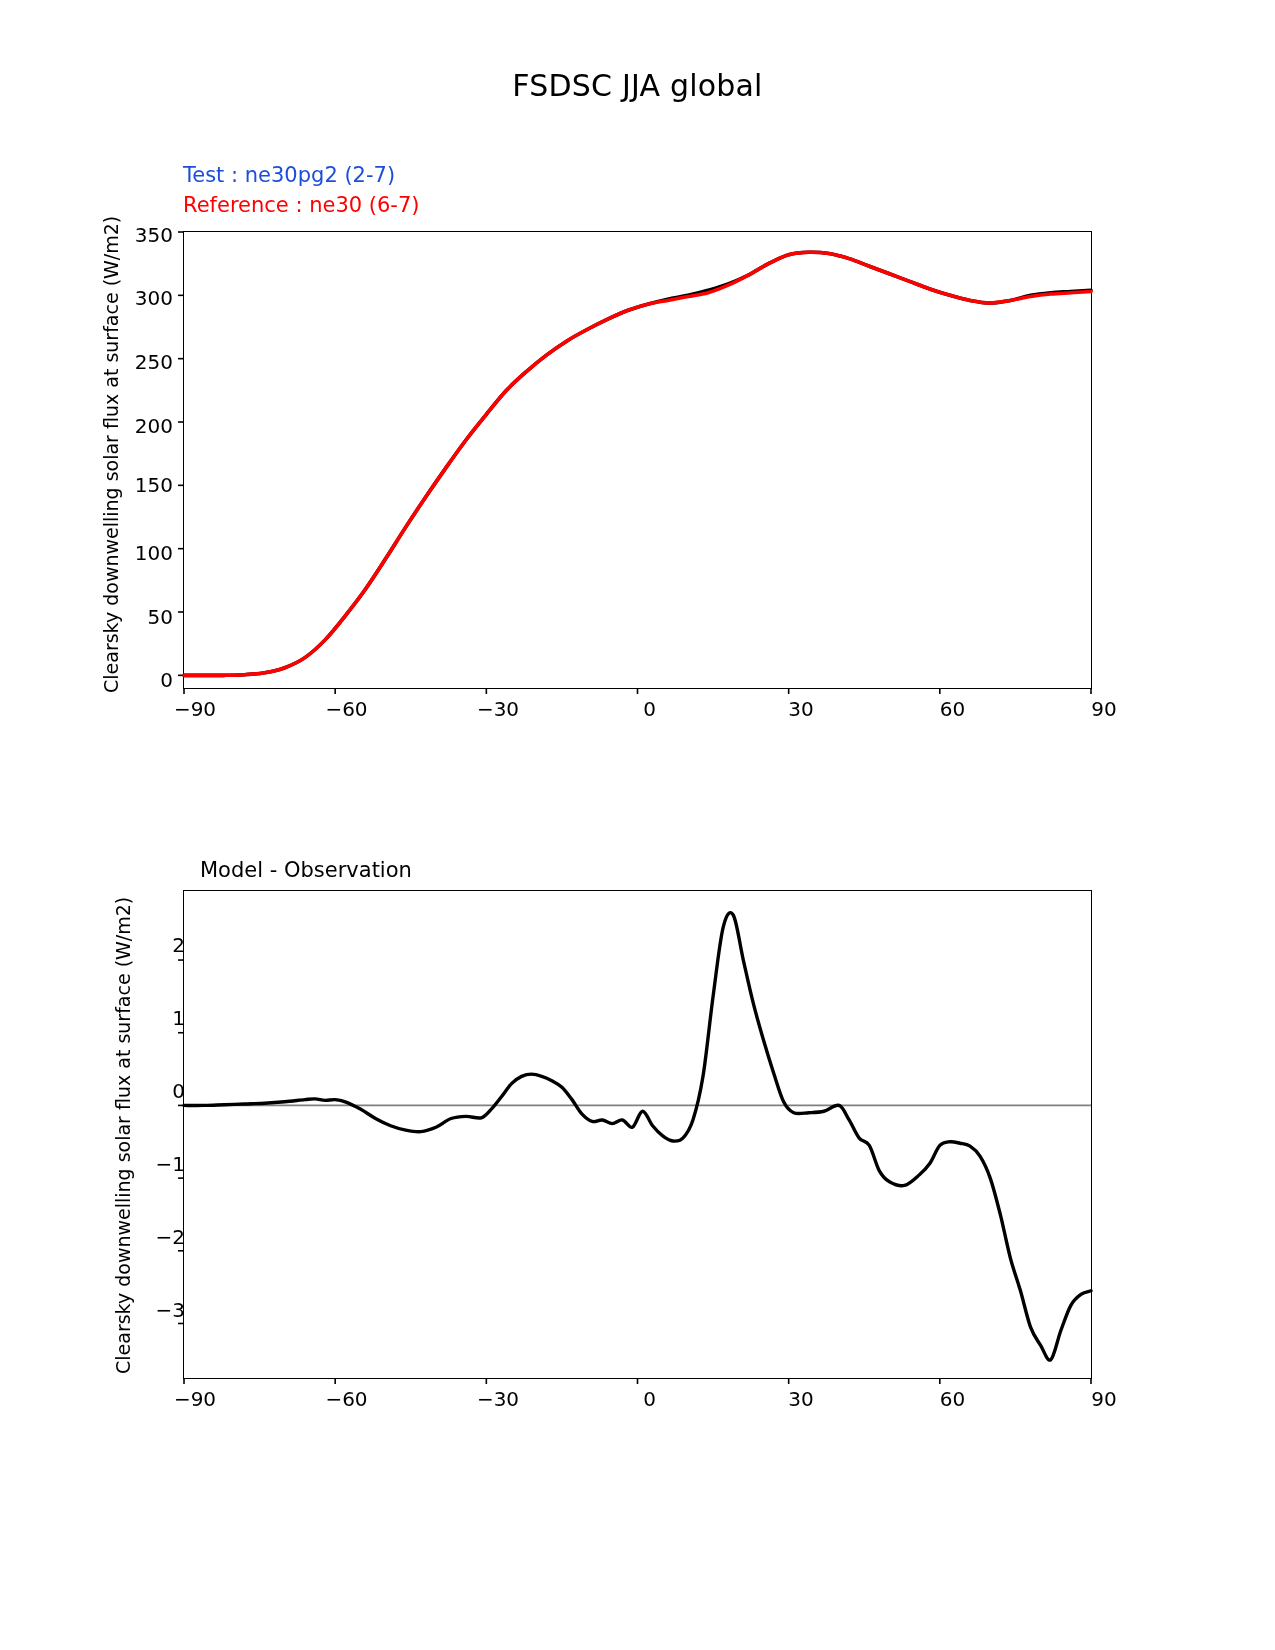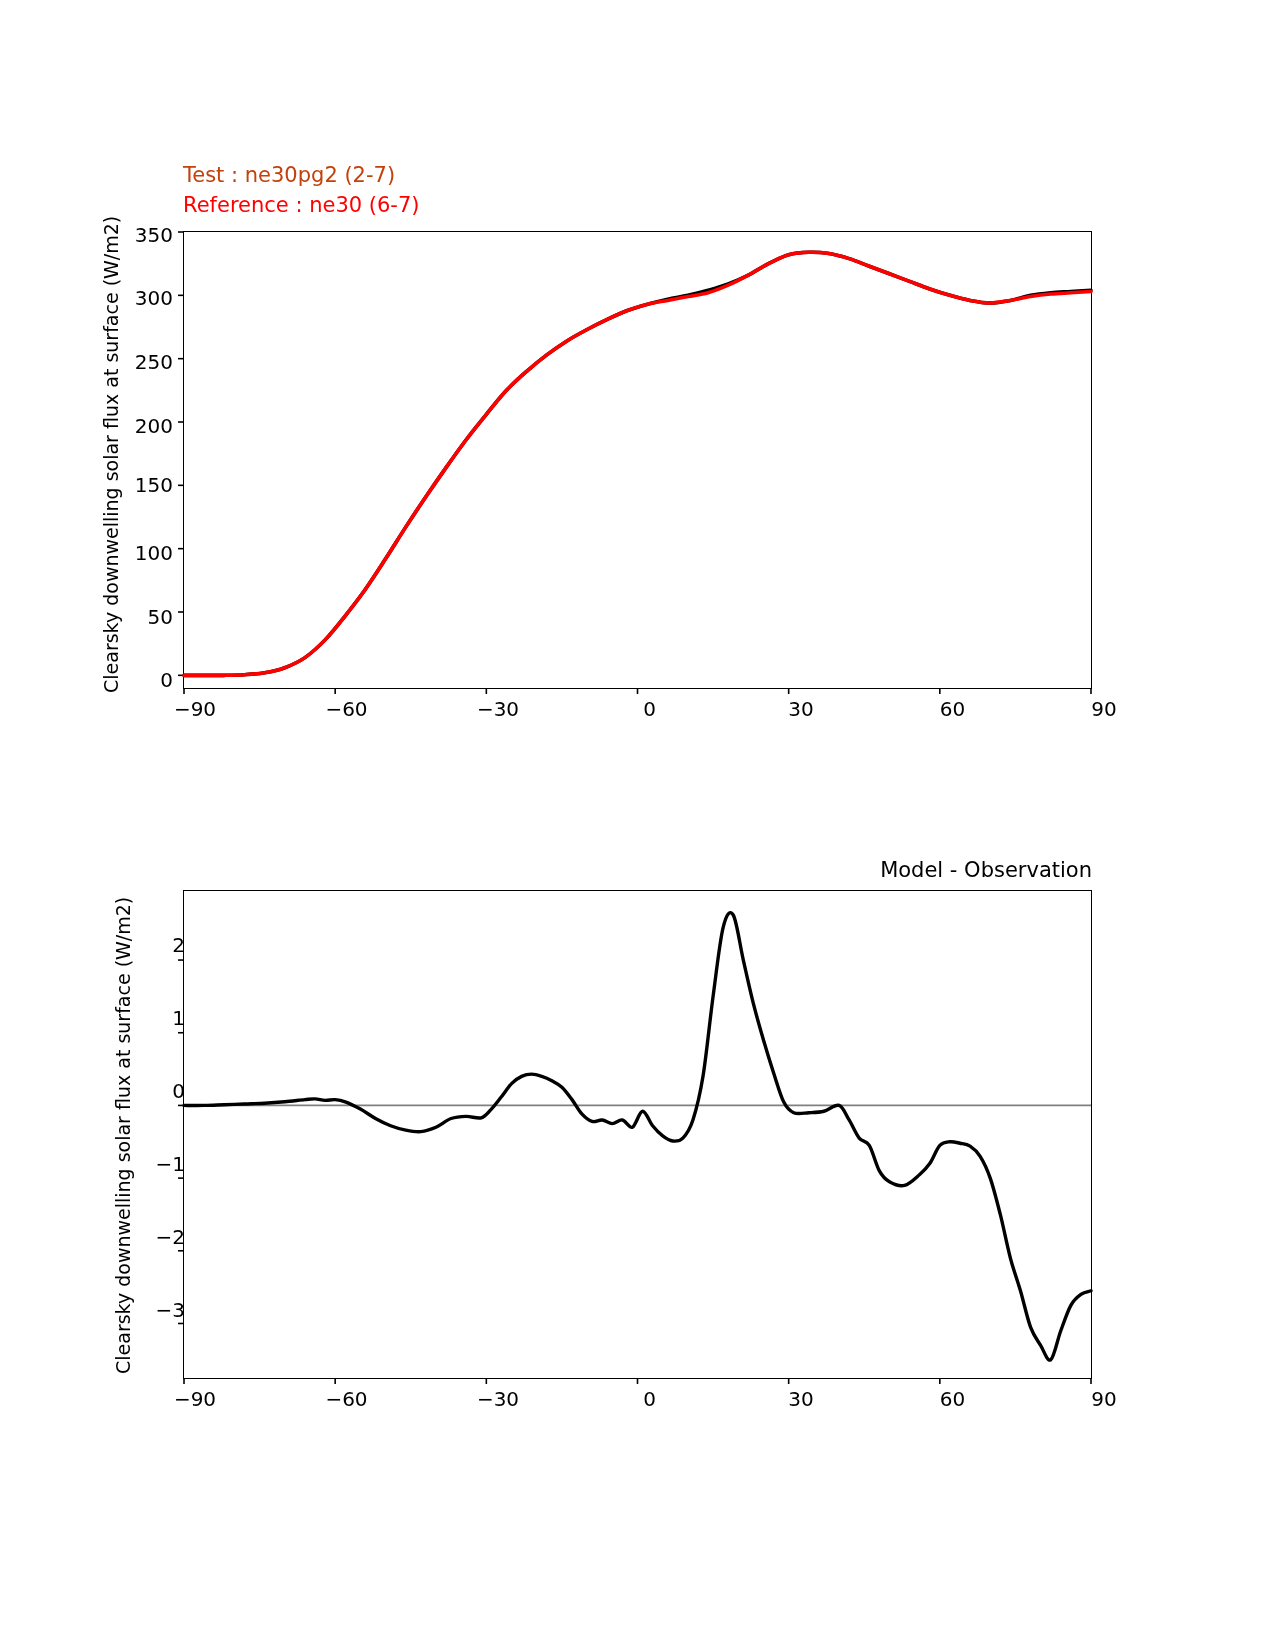--- a/index.html
+++ b/index.html
@@ -51,21 +51,21 @@
     box-sizing: border-box;
     background: #fff;
   }
   .legend {
     position: absolute;
     left: 183px;
     top: 160px;
     font-size: 21px;
     line-height: 30px;
   }
-  .legend .test { color: #c2410c; }
+  .legend .test { color: #1d4ed8; }
   .legend .ref { color: #ff0000; }
 
   .ylabel {
     position: absolute;
     font-size: 19px;
     writing-mode: vertical-rl;
     transform: rotate(180deg);
     white-space: nowrap;
     text-align: center;
   }
@@ -74,24 +74,24 @@
     top: 228px;
     height: 465px;
   }
   .ylabel-bottom {
     left: 112px;
     top: 888px;
     height: 495px;
   }
   .subtitle {
     position: absolute;
-    left: 183px;
+    left: 200px;
     top: 858px;
     width: 909px;
-    text-align: right;
+    text-align: left;
     font-size: 21px;
   }
   .ytick {
     position: absolute;
     right: 0;
     transform: translateY(-50%);
     font-size: 20px;
     white-space: nowrap;
   }
   .ytick-col {
@@ -120,20 +120,21 @@
     width: 100%;
     height: 100%;
     overflow: visible;
   }
 </style>
 </head>
 <body>
 
 <div class="figure">
 
+  <div class="fig-title">FSDSC JJA global</div>
 
   <div class="legend">
     <div class="test">Test : ne30pg2 (2-7)</div>
     <div class="ref">Reference : ne30 (6-7)</div>
   </div>
 
   <div class="ylabel ylabel-top">Clearsky downwelling solar flux at surface (W/m2)</div>
 
   <div class="ytick-col ytick-col-top">
     <div class="ytick" style="top:449.3px">0</div>

